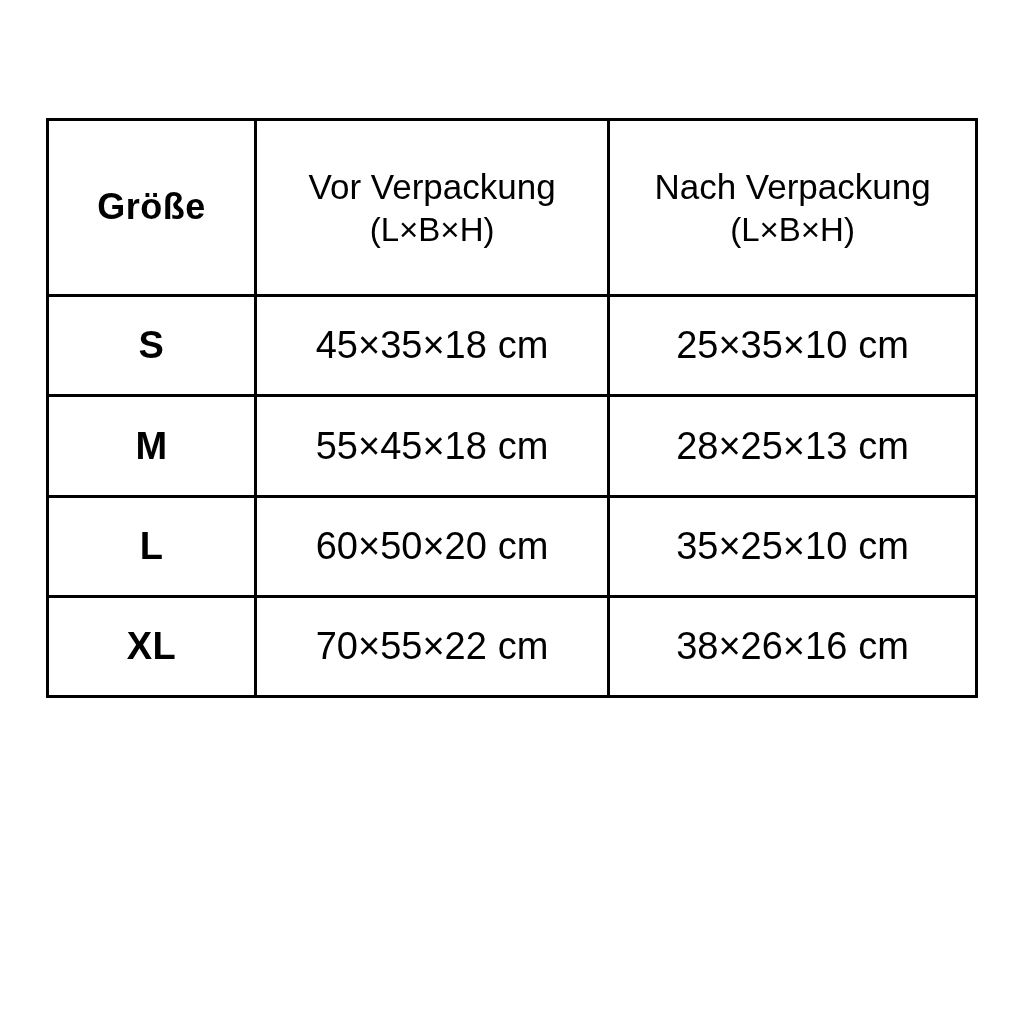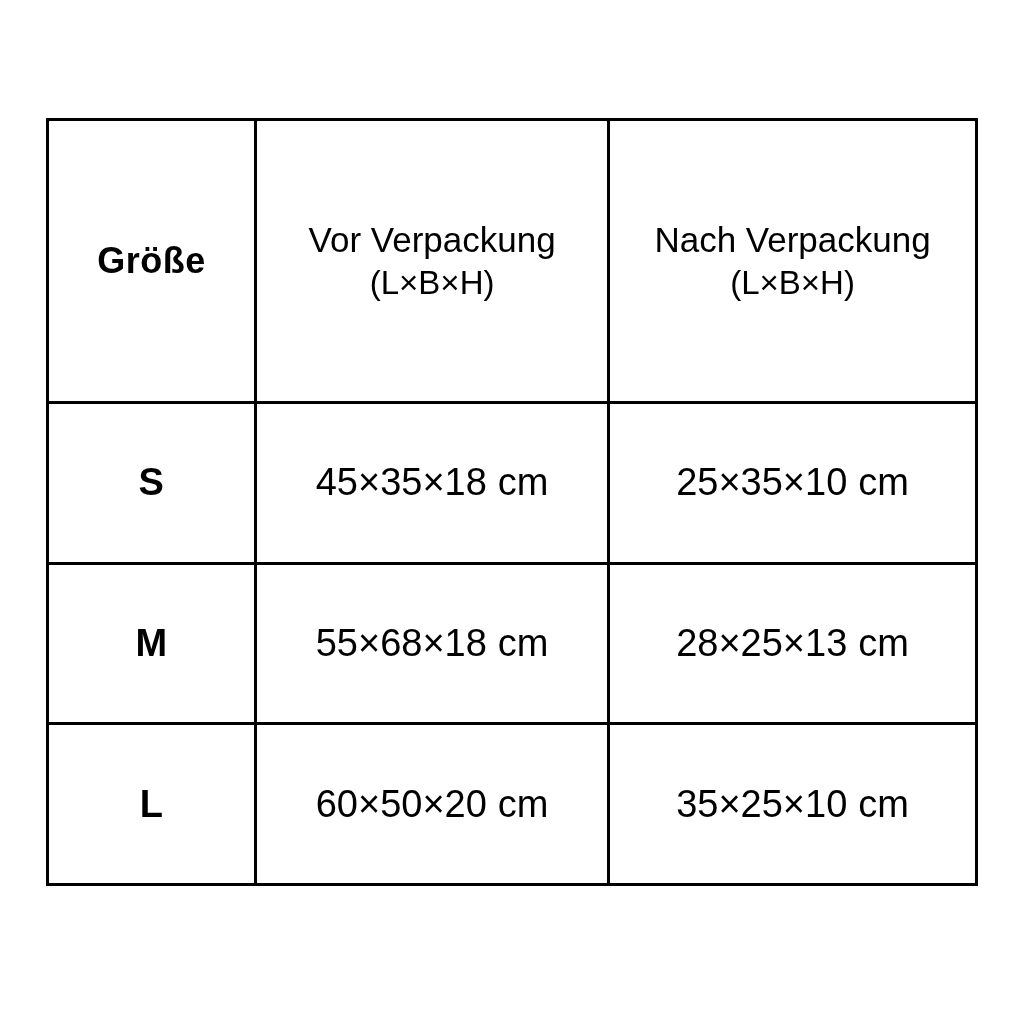--- a/index.html
+++ b/index.html
@@ -14,21 +14,21 @@
     color: #000000;
     position: relative;
     overflow: hidden;
   }
 
   .table-wrap {
     position: absolute;
     left: 46px;
     top: 118px;
     width: 932px;
-    height: 768px;
+    height: 580px;
   }
 
   table.size-table {
     border-collapse: collapse;
     width: 100%;
     height: 100%;
     table-layout: fixed;
   }
 
   table.size-table td {
@@ -96,26 +96,31 @@
       </tr>
 
       <tr>
         <td class="cell-size">S</td>
         <td class="cell-dim"><span>45×35×18</span><span class="unit">cm</span></td>
         <td class="cell-dim"><span>25×35×10</span><span class="unit">cm</span></td>
       </tr>
 
       <tr>
         <td class="cell-size">M</td>
-        <td class="cell-dim"><span>55×68×18</span><span class="unit">cm</span></td>
+        <td class="cell-dim"><span>55×45×18</span><span class="unit">cm</span></td>
         <td class="cell-dim"><span>28×25×13</span><span class="unit">cm</span></td>
       </tr>
 
       <tr>
         <td class="cell-size">L</td>
         <td class="cell-dim"><span>60×50×20</span><span class="unit">cm</span></td>
         <td class="cell-dim"><span>35×25×10</span><span class="unit">cm</span></td>
       </tr>
 
+      <tr>
+        <td class="cell-size">XL</td>
+        <td class="cell-dim"><span>70×55×22</span><span class="unit">cm</span></td>
+        <td class="cell-dim"><span>38×26×16</span><span class="unit">cm</span></td>
+      </tr>
 
     </tbody>
   </table>
 </div>
 
 </body></html>

